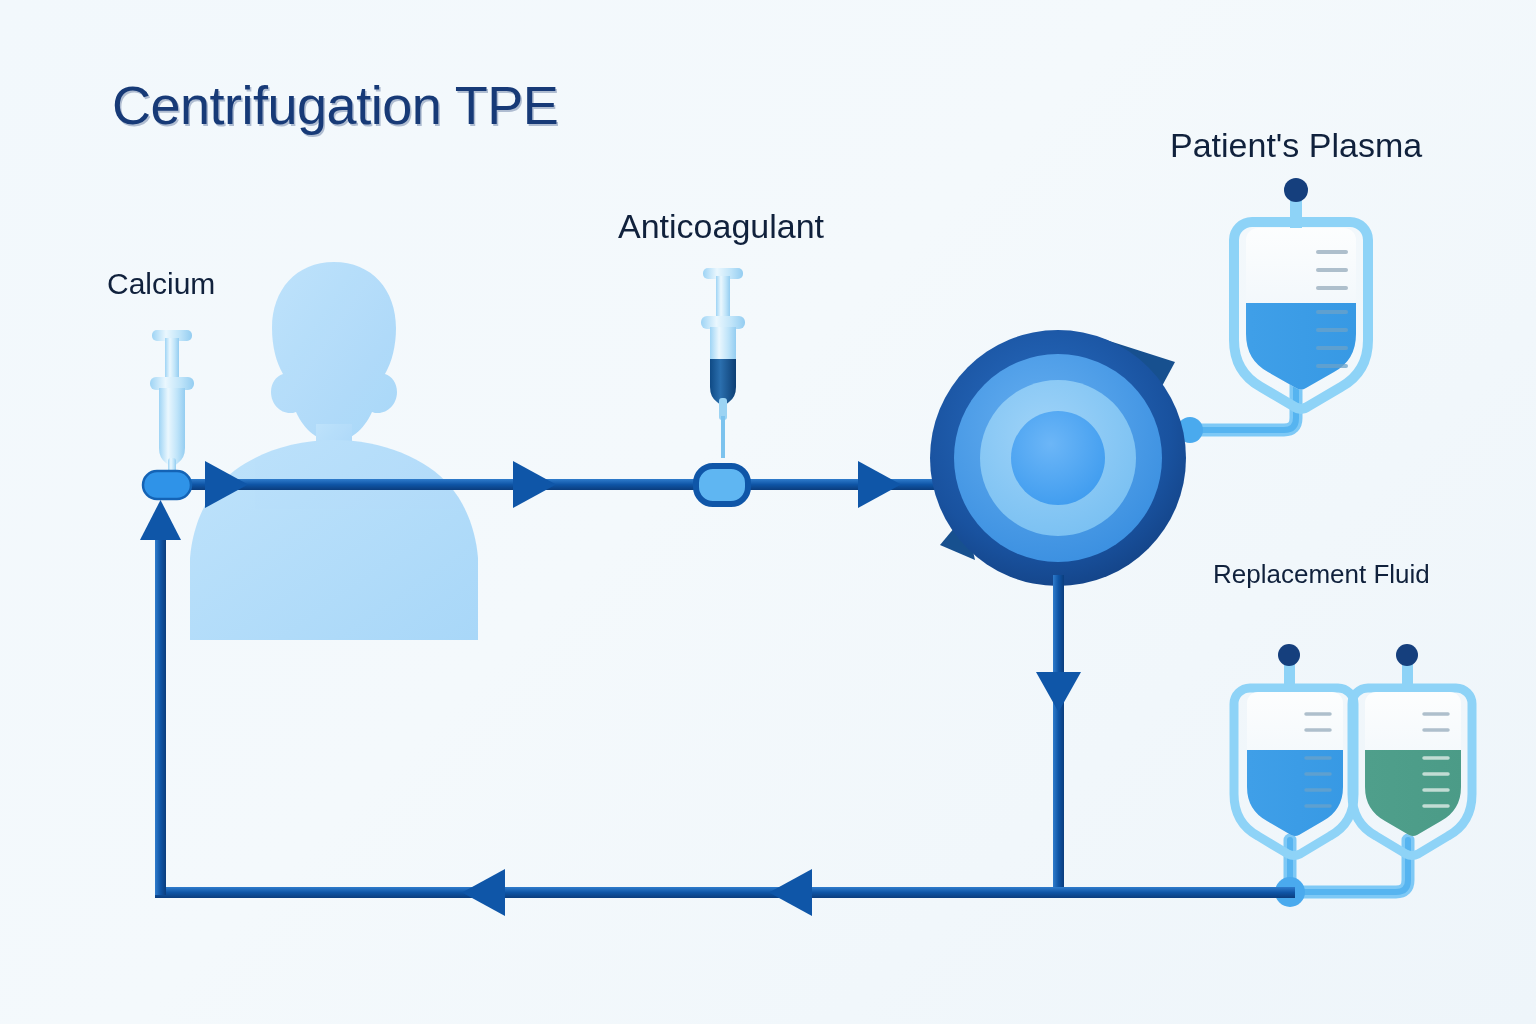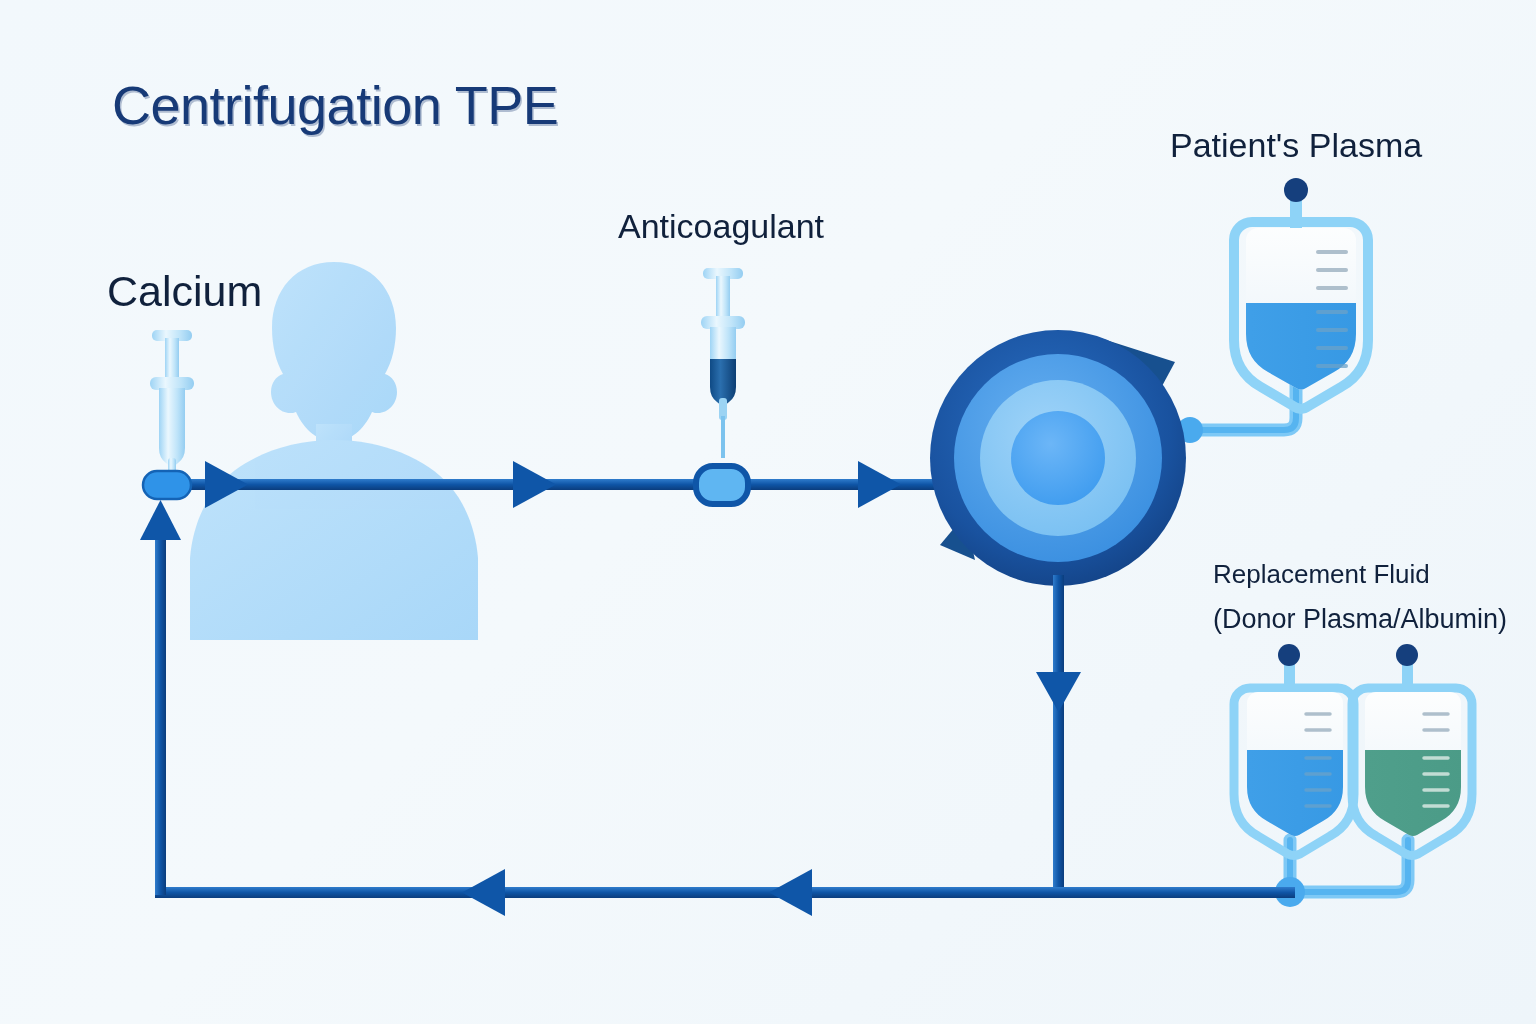--- a/index.html
+++ b/index.html
@@ -34,21 +34,21 @@
   #page-title {
     position: absolute;
     left: 112px;
     top: 76px;
     font-size: 54px;
     font-weight: normal;
     color: #173a77;
     letter-spacing: -0.5px;
     text-shadow: 1.5px 1.5px 0 rgba(20,50,110,0.30);
   }
-  #label-calcium   { left: 107px;  top: 268px; font-size: 43px; }
+  #label-calcium   { left: 107px;  top: 268px; font-size: 30px; }
   #label-anticoag  { left: 618px;  top: 208px; font-size: 34px; }
   #label-plasma    { left: 1170px; top: 127px; font-size: 34px; }
   #label-repl-main { left: 1213px; top: 532px; font-size: 26px; margin-top: 28px; }
   #label-repl-sub  { left: 1213px; top: 605px; font-size: 27px; }
 </style>
 </head>
 <body>
 
 <div id="stage">
 
@@ -308,15 +308,14 @@
   <div id="page-title" class="lbl">Centrifugation TPE</div>
 
   <div id="label-calcium" class="lbl">Calcium</div>
 
   <div id="label-anticoag" class="lbl">Anticoagulant</div>
 
   <div id="label-plasma" class="lbl">Patient's Plasma</div>
 
   <div id="label-repl-main" class="lbl">Replacement Fluid</div>
 
-  <div id="label-repl-sub" class="lbl">(Donor Plasma/Albumin)</div>
 
 </div>
 
 </body></html>

